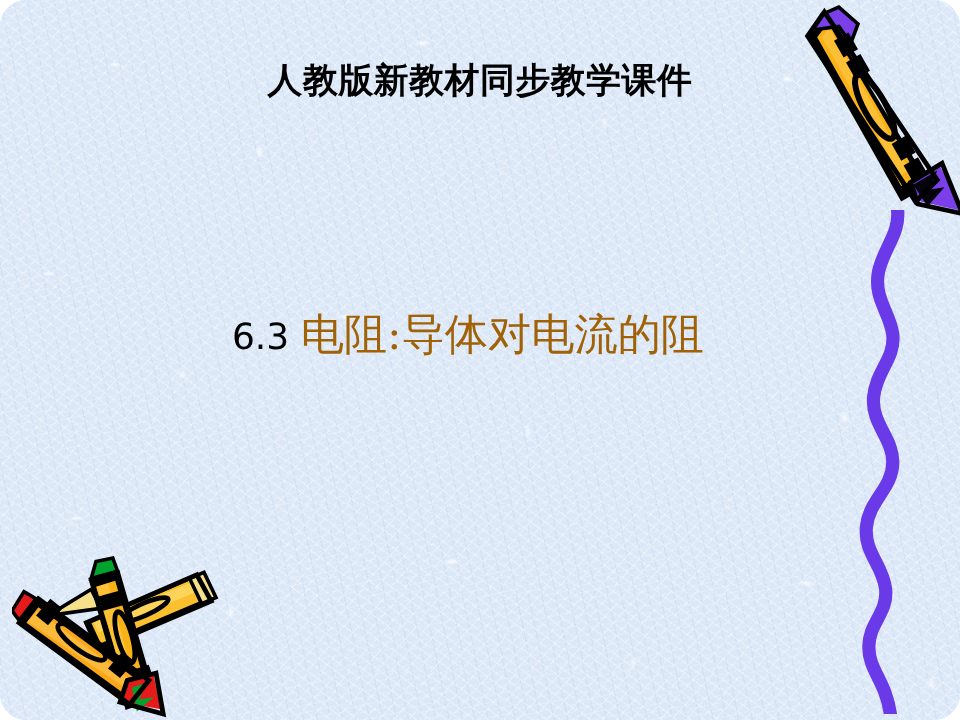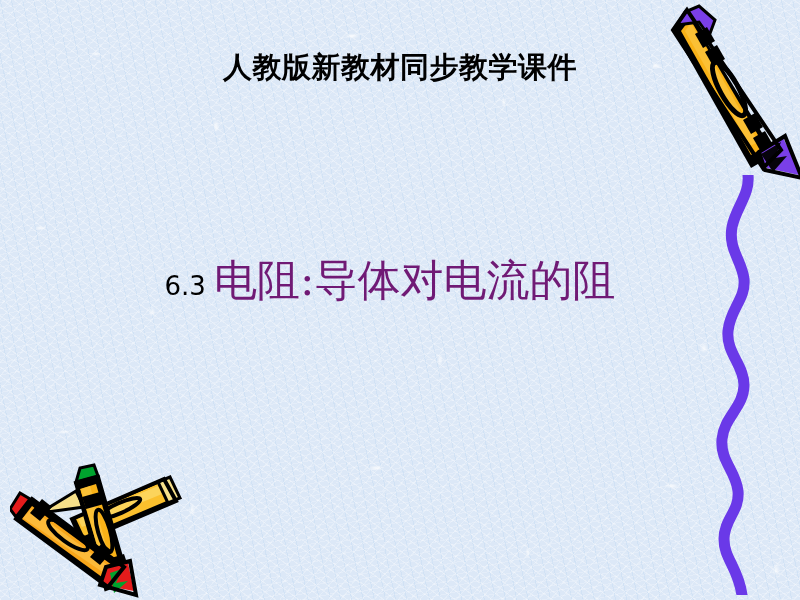--- a/index.html
+++ b/index.html
@@ -12,20 +12,21 @@
     overflow: hidden;
     font-family: "Liberation Sans", sans-serif;
   }
 
   #slide {
     position: relative;
     width: 800px;
     height: 600px;
     overflow: hidden;
     background-color: #dde9f8;
+    border-radius: 22px;
   }
 
   
   .bg-texture {
     position: absolute;
     inset: 0;
     background-color: #dce8f7;
     background-image:
       radial-gradient(ellipse 7px 3px at 12% 9%,  rgba(255,255,255,.85), rgba(255,255,255,0) 70%),
       radial-gradient(ellipse 5px 9px at 27% 21%, rgba(255,255,255,.75), rgba(255,255,255,0) 70%),
@@ -76,28 +77,28 @@
     position: absolute;
     left: 95px;
     top: 252px;
     width: 590px;
     text-align: center;
     line-height: 56px;
     z-index: 6;
   }
   #main-title .num {
     font-family: "DejaVu Sans", "Liberation Sans", sans-serif;
-    font-size: 26px;
+    font-size: 30px;
     color: #000000;
     vertical-align: baseline;
   }
   #main-title .subject {
     font-family: "DejaVu Serif", "Liberation Serif", serif;
-    font-size: 43px;
-    color: #701a75;
+    font-size: 36px;
+    color: #a16207;
     letter-spacing: 0px;
   }
 
   
   .clip { position: absolute; z-index: 4; }
   #crayon-top-right { left: 655px; top: -8px; }
   #squiggle-right   { left: 680px; top: 175px; }
   #crayons-bottom-left { left: 10px; top: 455px; }
 </style>
 </head>

